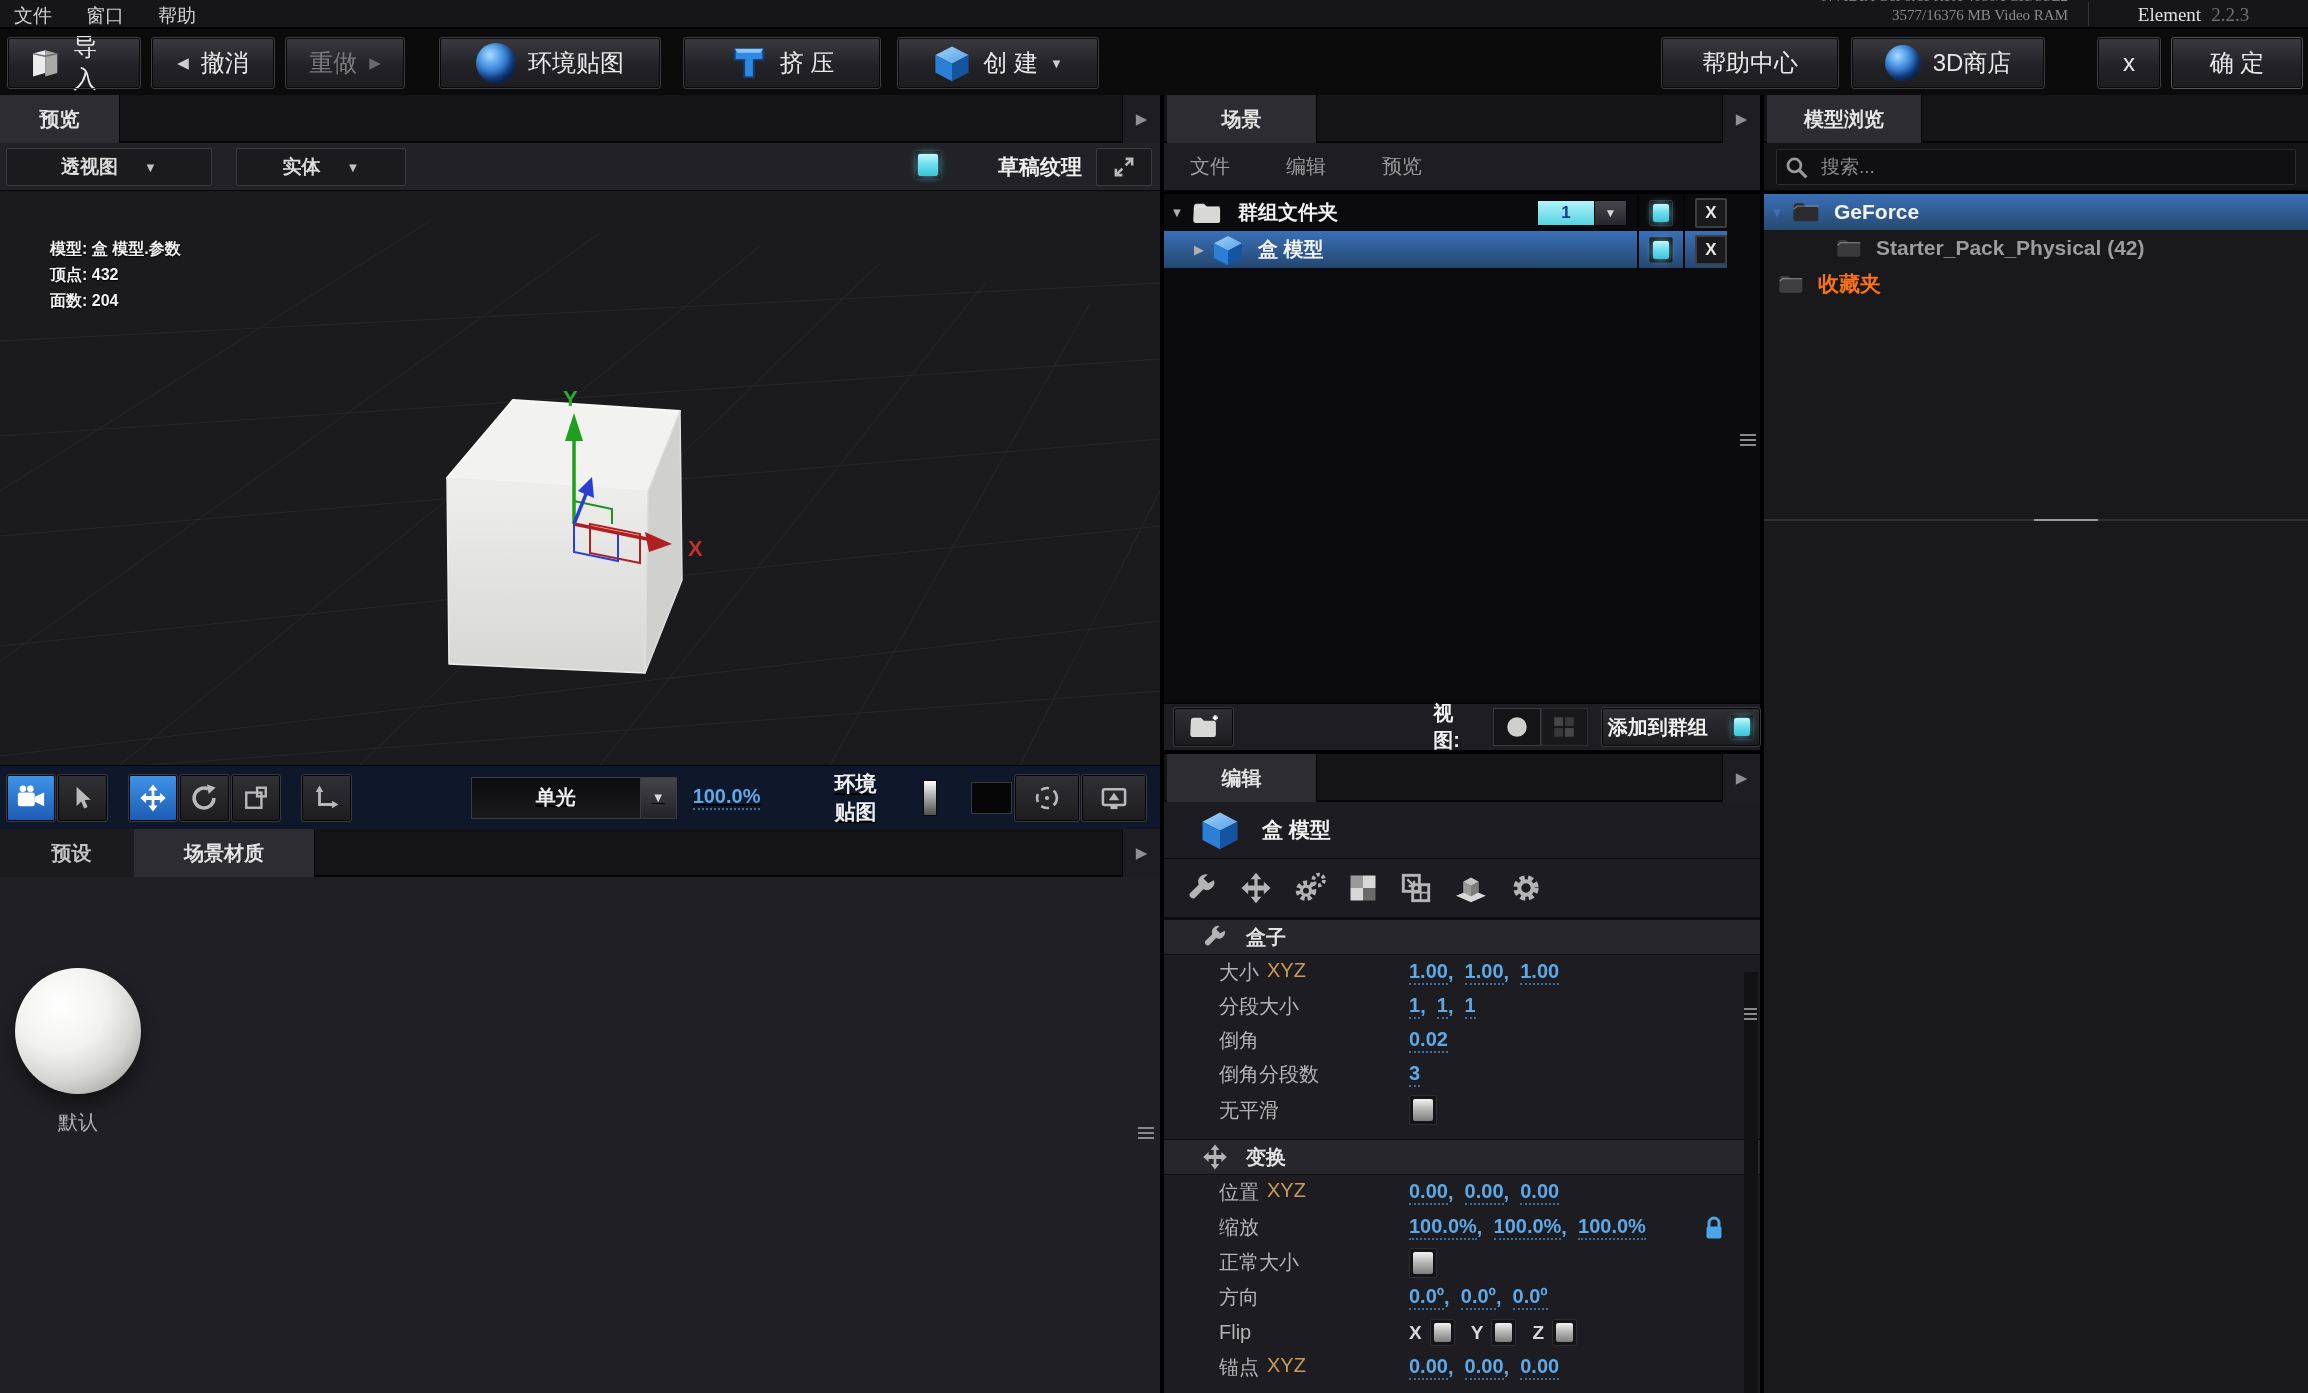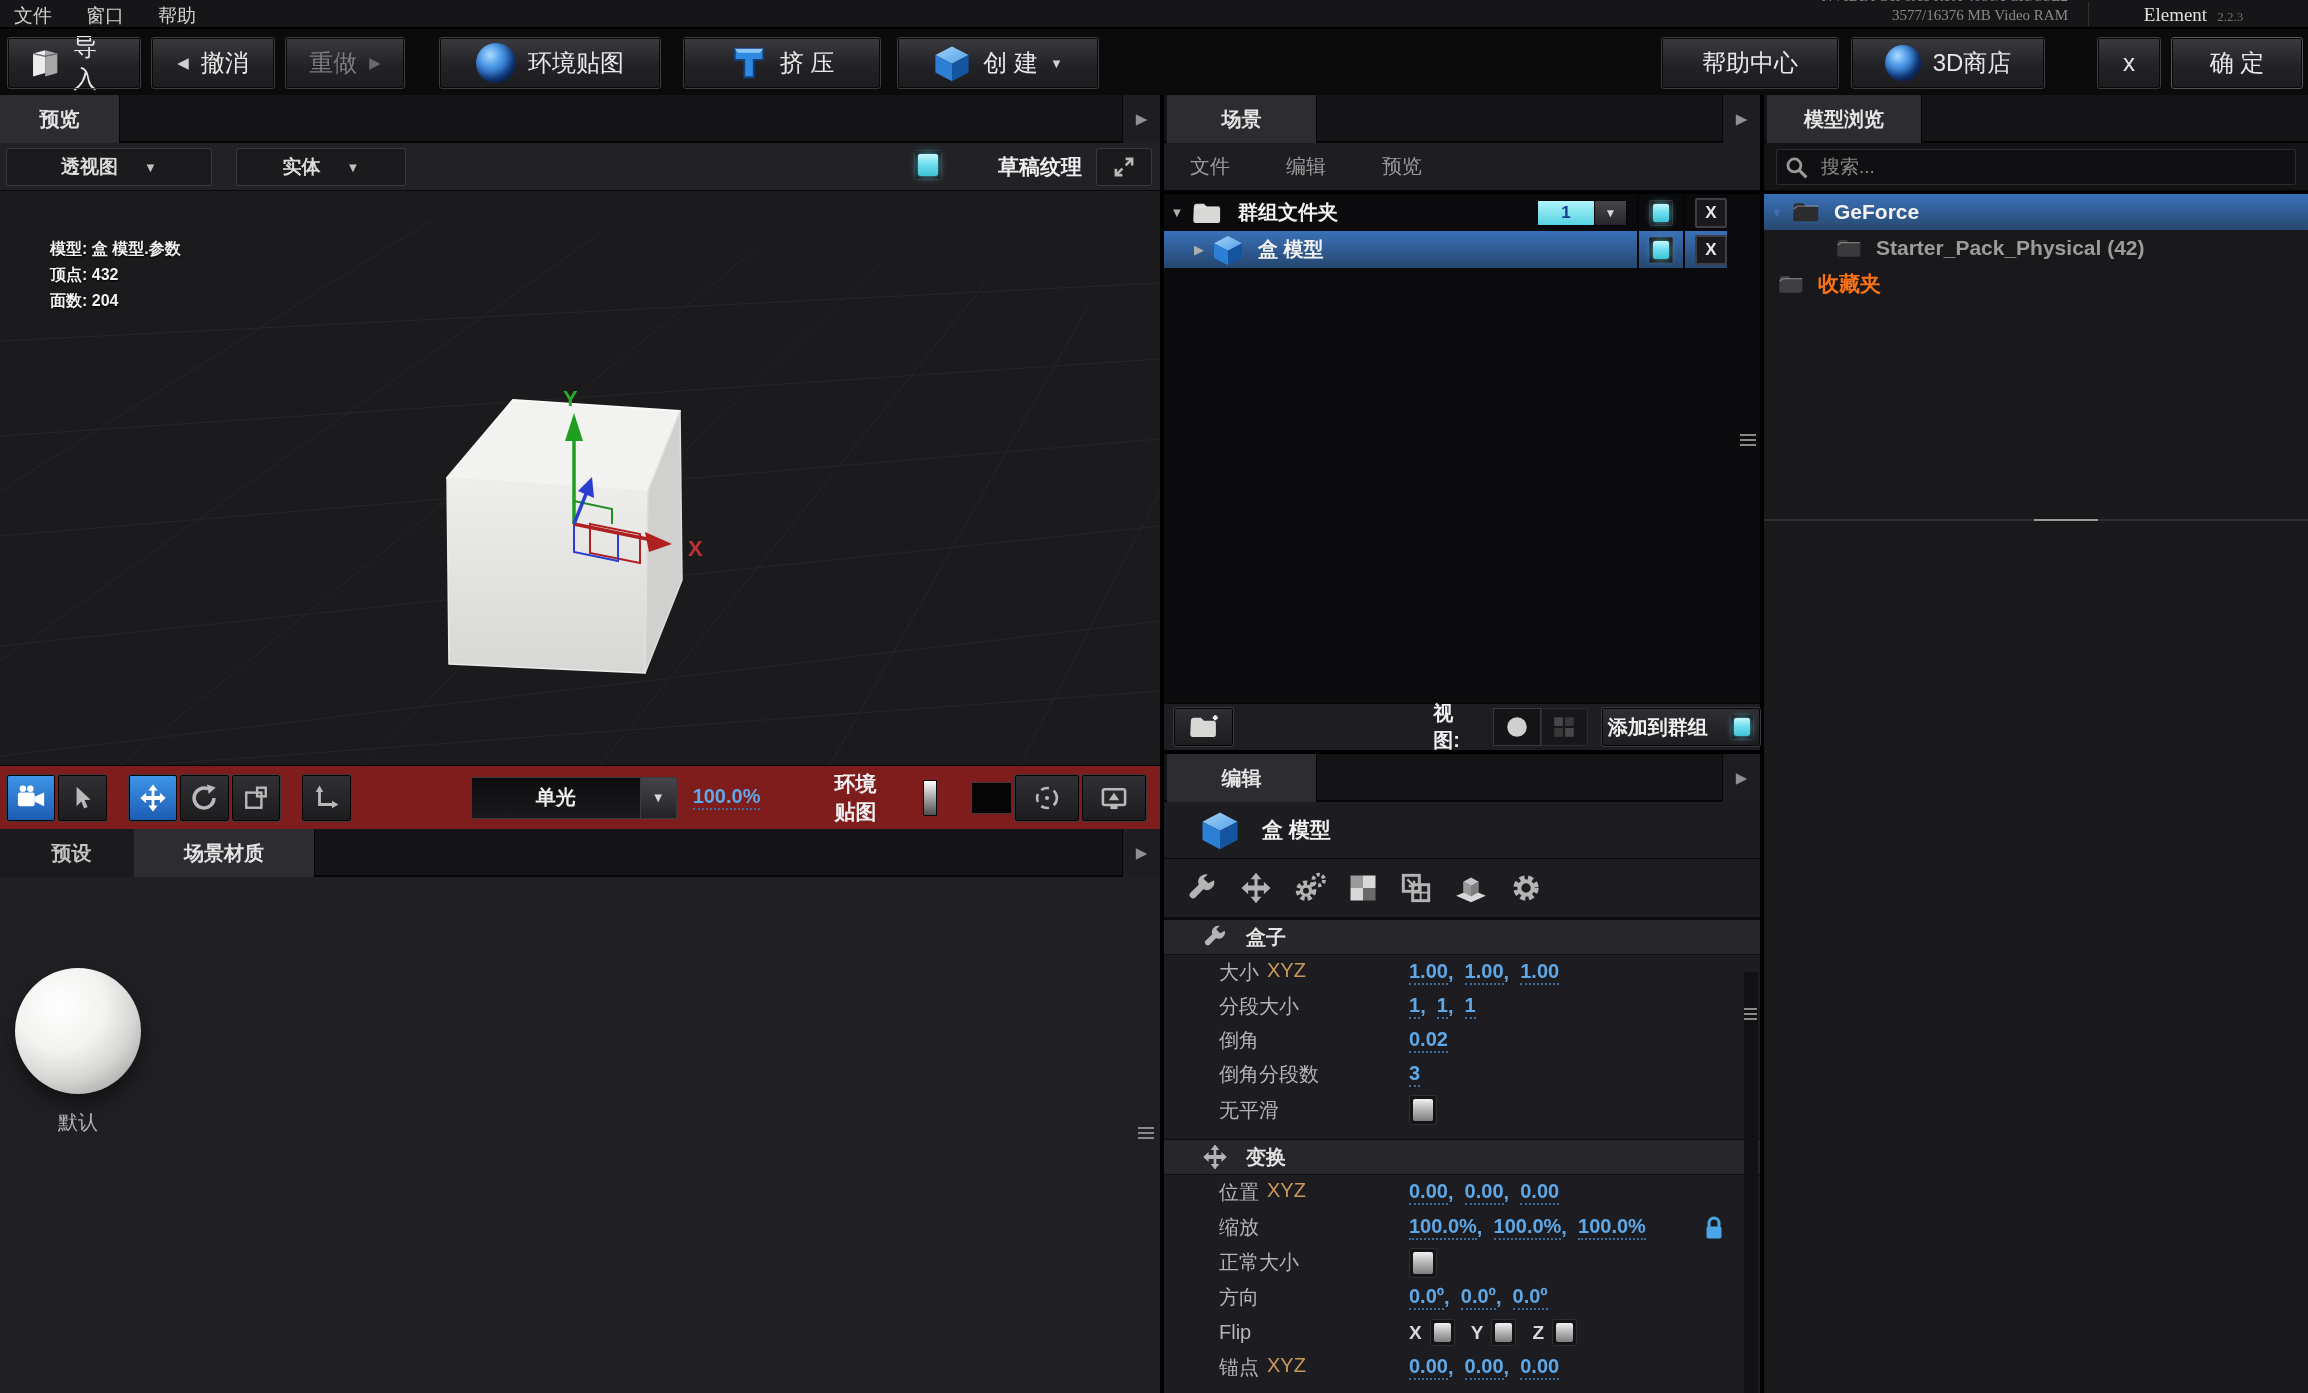--- a/index.html
+++ b/index.html
@@ -6,21 +6,21 @@
   html,body { width:2308px; height:1393px; background:#000; overflow:hidden;
     font-family:"Liberation Sans","DejaVu Sans",sans-serif; }
 
   
   #menubar { position:absolute; left:0; top:0; width:2308px; height:28px;
     background:#161618; border-bottom:1px solid #000; overflow:hidden;font-family:Liberation Serif, serif; }
   .menu-item { display:inline-block; color:#cfcfcf; font-size:19px; margin-left:30px; margin-top:3px; cursor:default;}
   #gpu-block { position:absolute; right:240px; top:-13px; text-align:right; color:#8a8a8a; font-size:15px; line-height:19px;}
   #app-ver { position:absolute; right:10px; top:2px; width:210px; border-left:1px solid #333; text-align:center; padding-top:2px;}
   #app-ver .name { color:#e0e0e0; font-size:19px; }
-  #app-ver .ver { color:#6f6f6f; font-size:13px; margin-left:6px;}
+  #app-ver .ver { color:#6f6f6f; font-size:19px; margin-left:6px;}
 
   
   #toolbar { position:absolute; left:0; top:29px; width:2308px; height:66px; background:#0b0b0c; }
   .tb-btn { position:absolute; top:9px; height:50px; display:flex; align-items:center; justify-content:center;
     background:linear-gradient(#3a3a3e,#232327 55%,#1d1d20); border:1px solid #09090a; outline:1px solid #3c3c40;
     border-radius:2px; color:#e8e8e8; font-size:24px; gap:12px; padding:0 20px; cursor:pointer;}
   .tb-btn .arr { font-size:15px; color:#cfcfcf; }
   .tb-btn.disabled { color:#7c7c7c; }
   .tb-btn.disabled .arr { color:#6a6a6a; }
   .globe { width:40px; height:40px; border-radius:50%;
@@ -51,21 +51,21 @@
   .chk-grey { width:20px; height:22px; border-radius:2px;
     background:linear-gradient(#f2f2f2,#b9b9b9 45%,#7e7e7e); }
   #draft-label { position:absolute; right:78px; top:10px; color:#efefef; font-size:21px; font-weight:bold;}
   #draft-chk { position:absolute; right:218px; top:7px;}
   #expand-btn { position:absolute; right:8px; top:5px; width:56px; height:38px; background:#1b1b1e;
     border:1px solid #3a3a3e; border-radius:2px; display:flex; align-items:center; justify-content:center; cursor:pointer;}
 
   #viewport { position:relative; height:574px; background:#1b1b1d; overflow:hidden; cursor:grab;}
   #vp-info { position:absolute; left:50px; top:45px; color:#f2f2f2; font-size:16px; font-weight:bold; line-height:26px; text-shadow:0 1px 2px #000;}
 
-  #vp-toolbar { position:relative; height:64px; background:#7f1d1d; border-top:1px solid #000; display:flex; align-items:center;}
+  #vp-toolbar { position:relative; height:64px; background:#0f172a; border-top:1px solid #000; display:flex; align-items:center;text-decoration:underline;}
   .vpt-btn { width:64px; height:46px; margin-left:3px; display:flex; align-items:center; justify-content:center;
     background:linear-gradient(#303034,#1d1d20); border:1px solid #060607; outline:1px solid #3a3a3e; border-radius:2px;
     color:#b9b9b9; cursor:pointer;}
   .vpt-btn.active { background:linear-gradient(#3f94e8,#1d5cb4); color:#fff; }
   .vspacer { width:26px; }
   #light-dd { display:flex; margin-left:120px; height:42px; cursor:pointer;}
   #light-dd .face { width:170px; background:linear-gradient(#0d0d0f,#1a1a1d); border:1px solid #3c3c40;
     color:#f0f0f0; font-size:20px; font-weight:bold; display:flex; align-items:center; justify-content:center;}
   #light-dd .dda { width:36px; background:linear-gradient(#44444a,#232327); border:1px solid #3c3c40; border-left:none;
     color:#d8d8d8; font-size:13px; display:flex; align-items:center; justify-content:center;}

